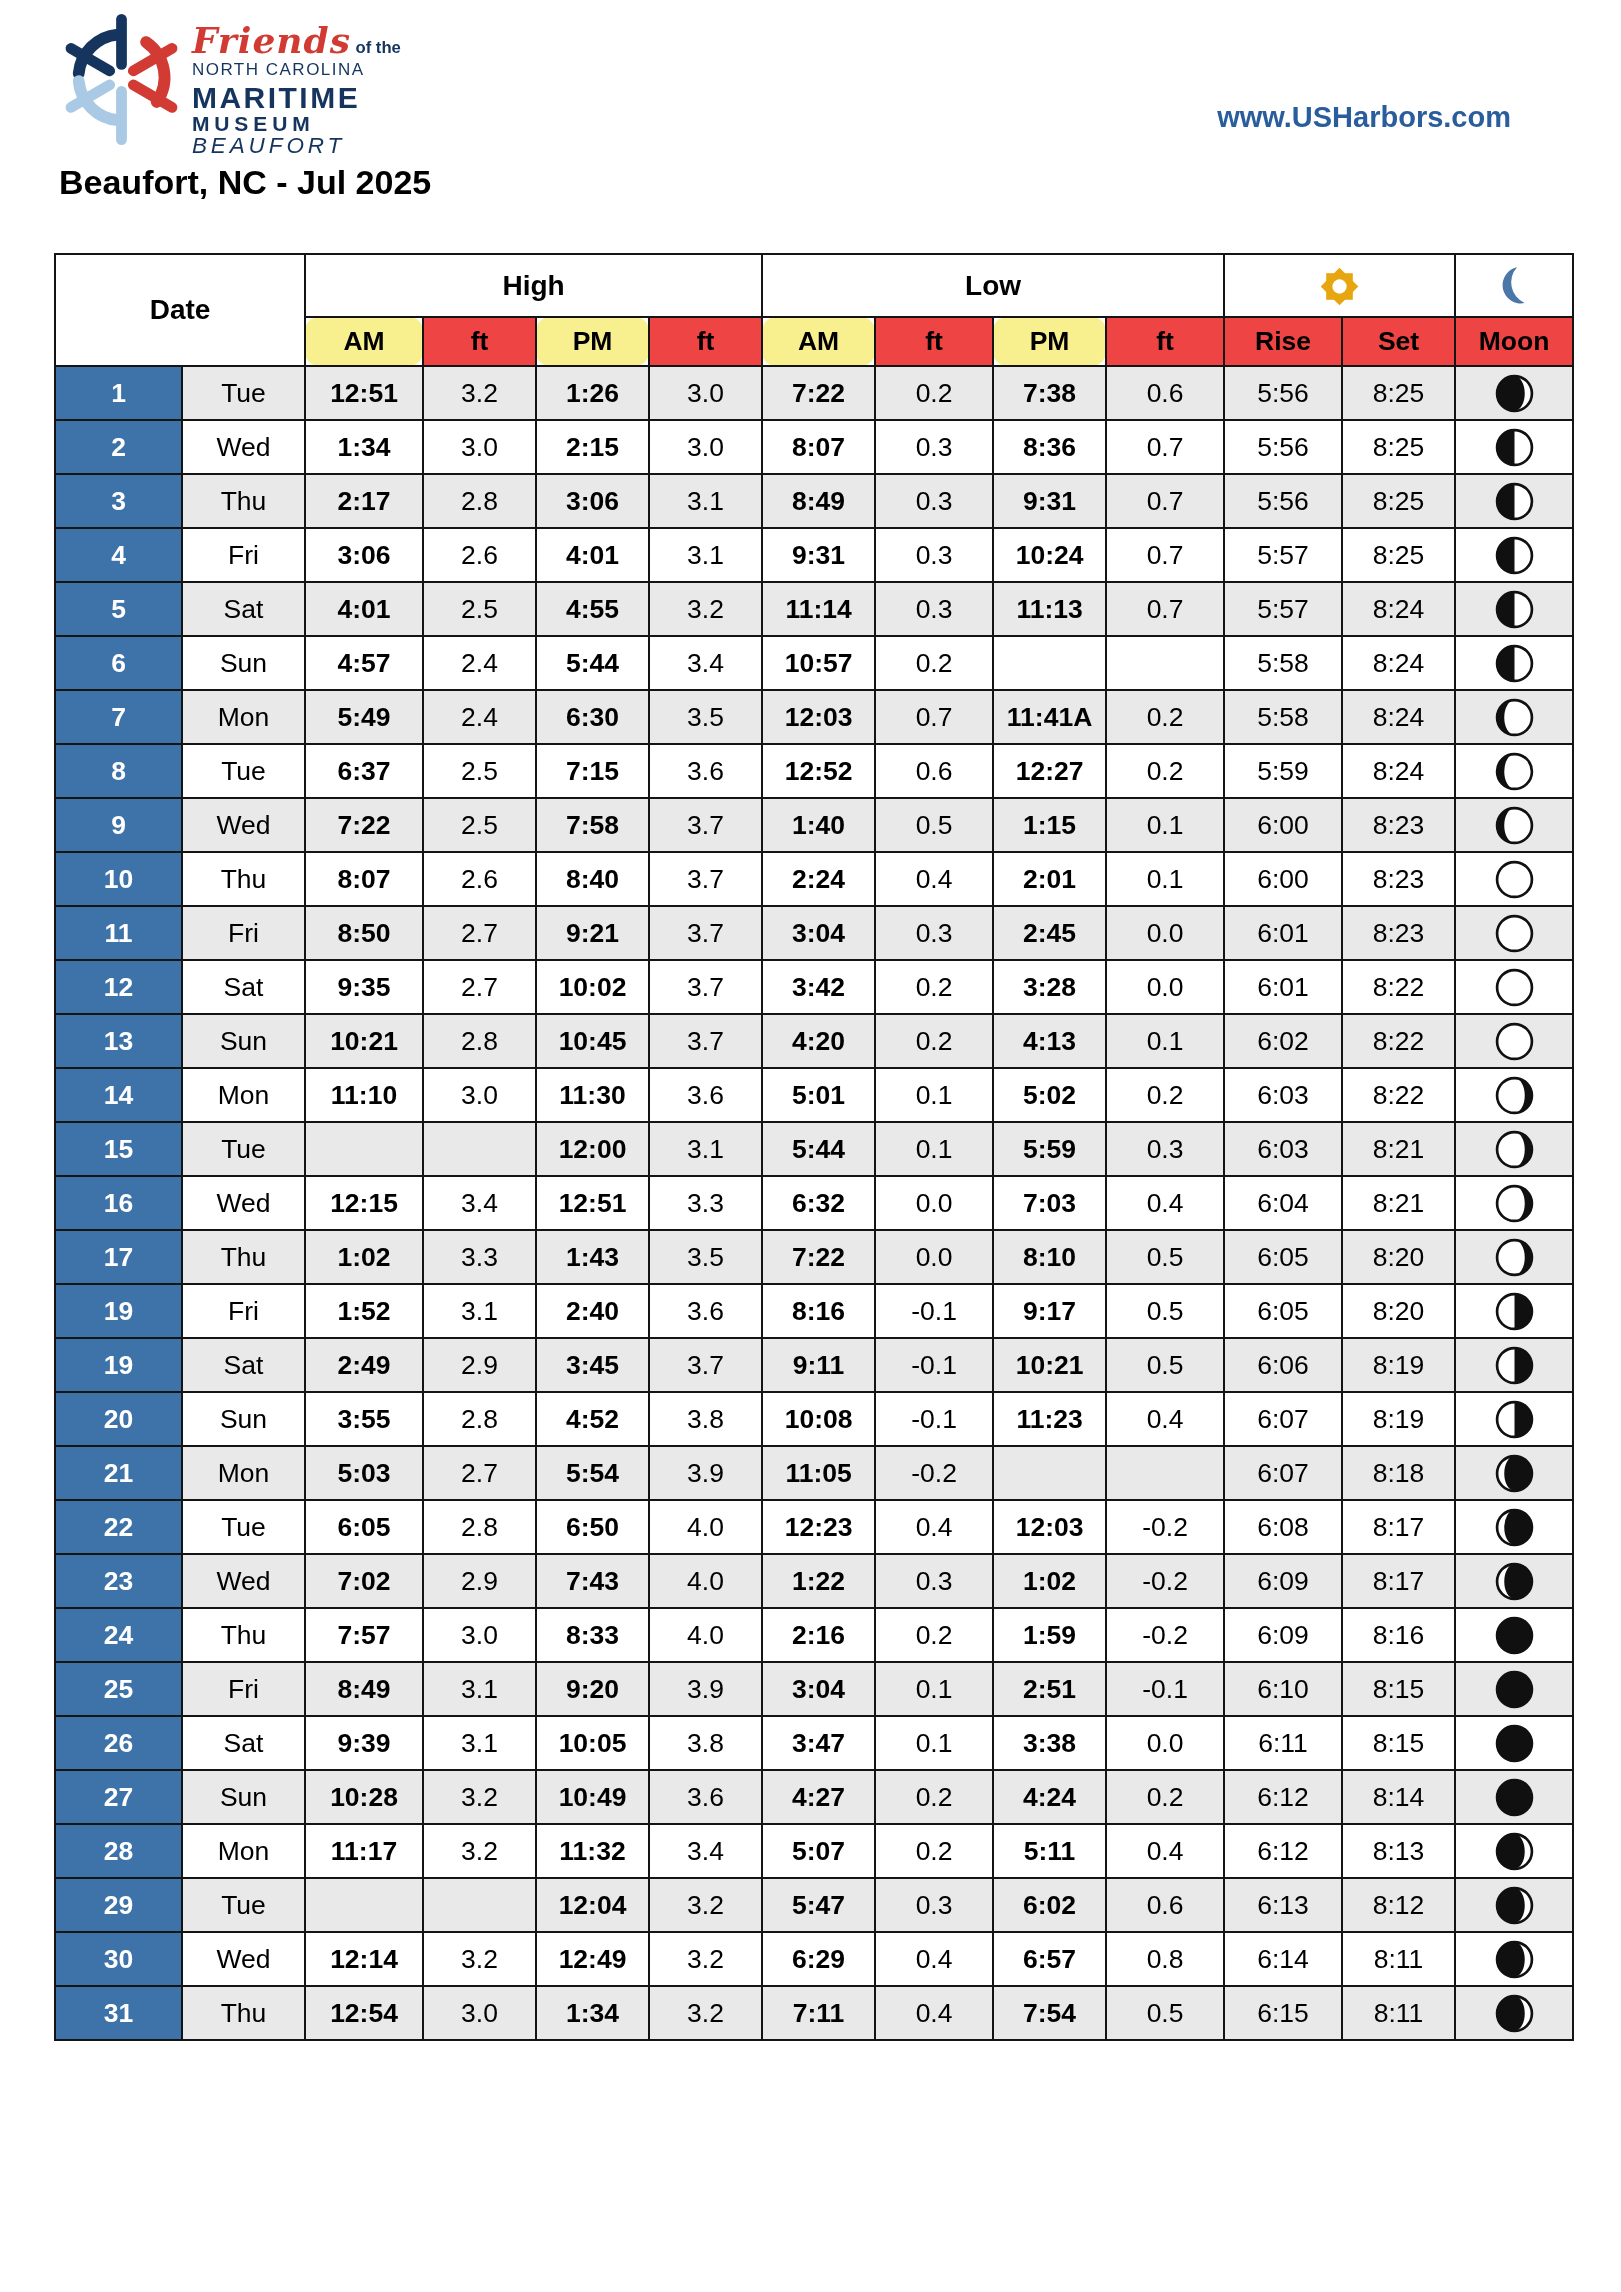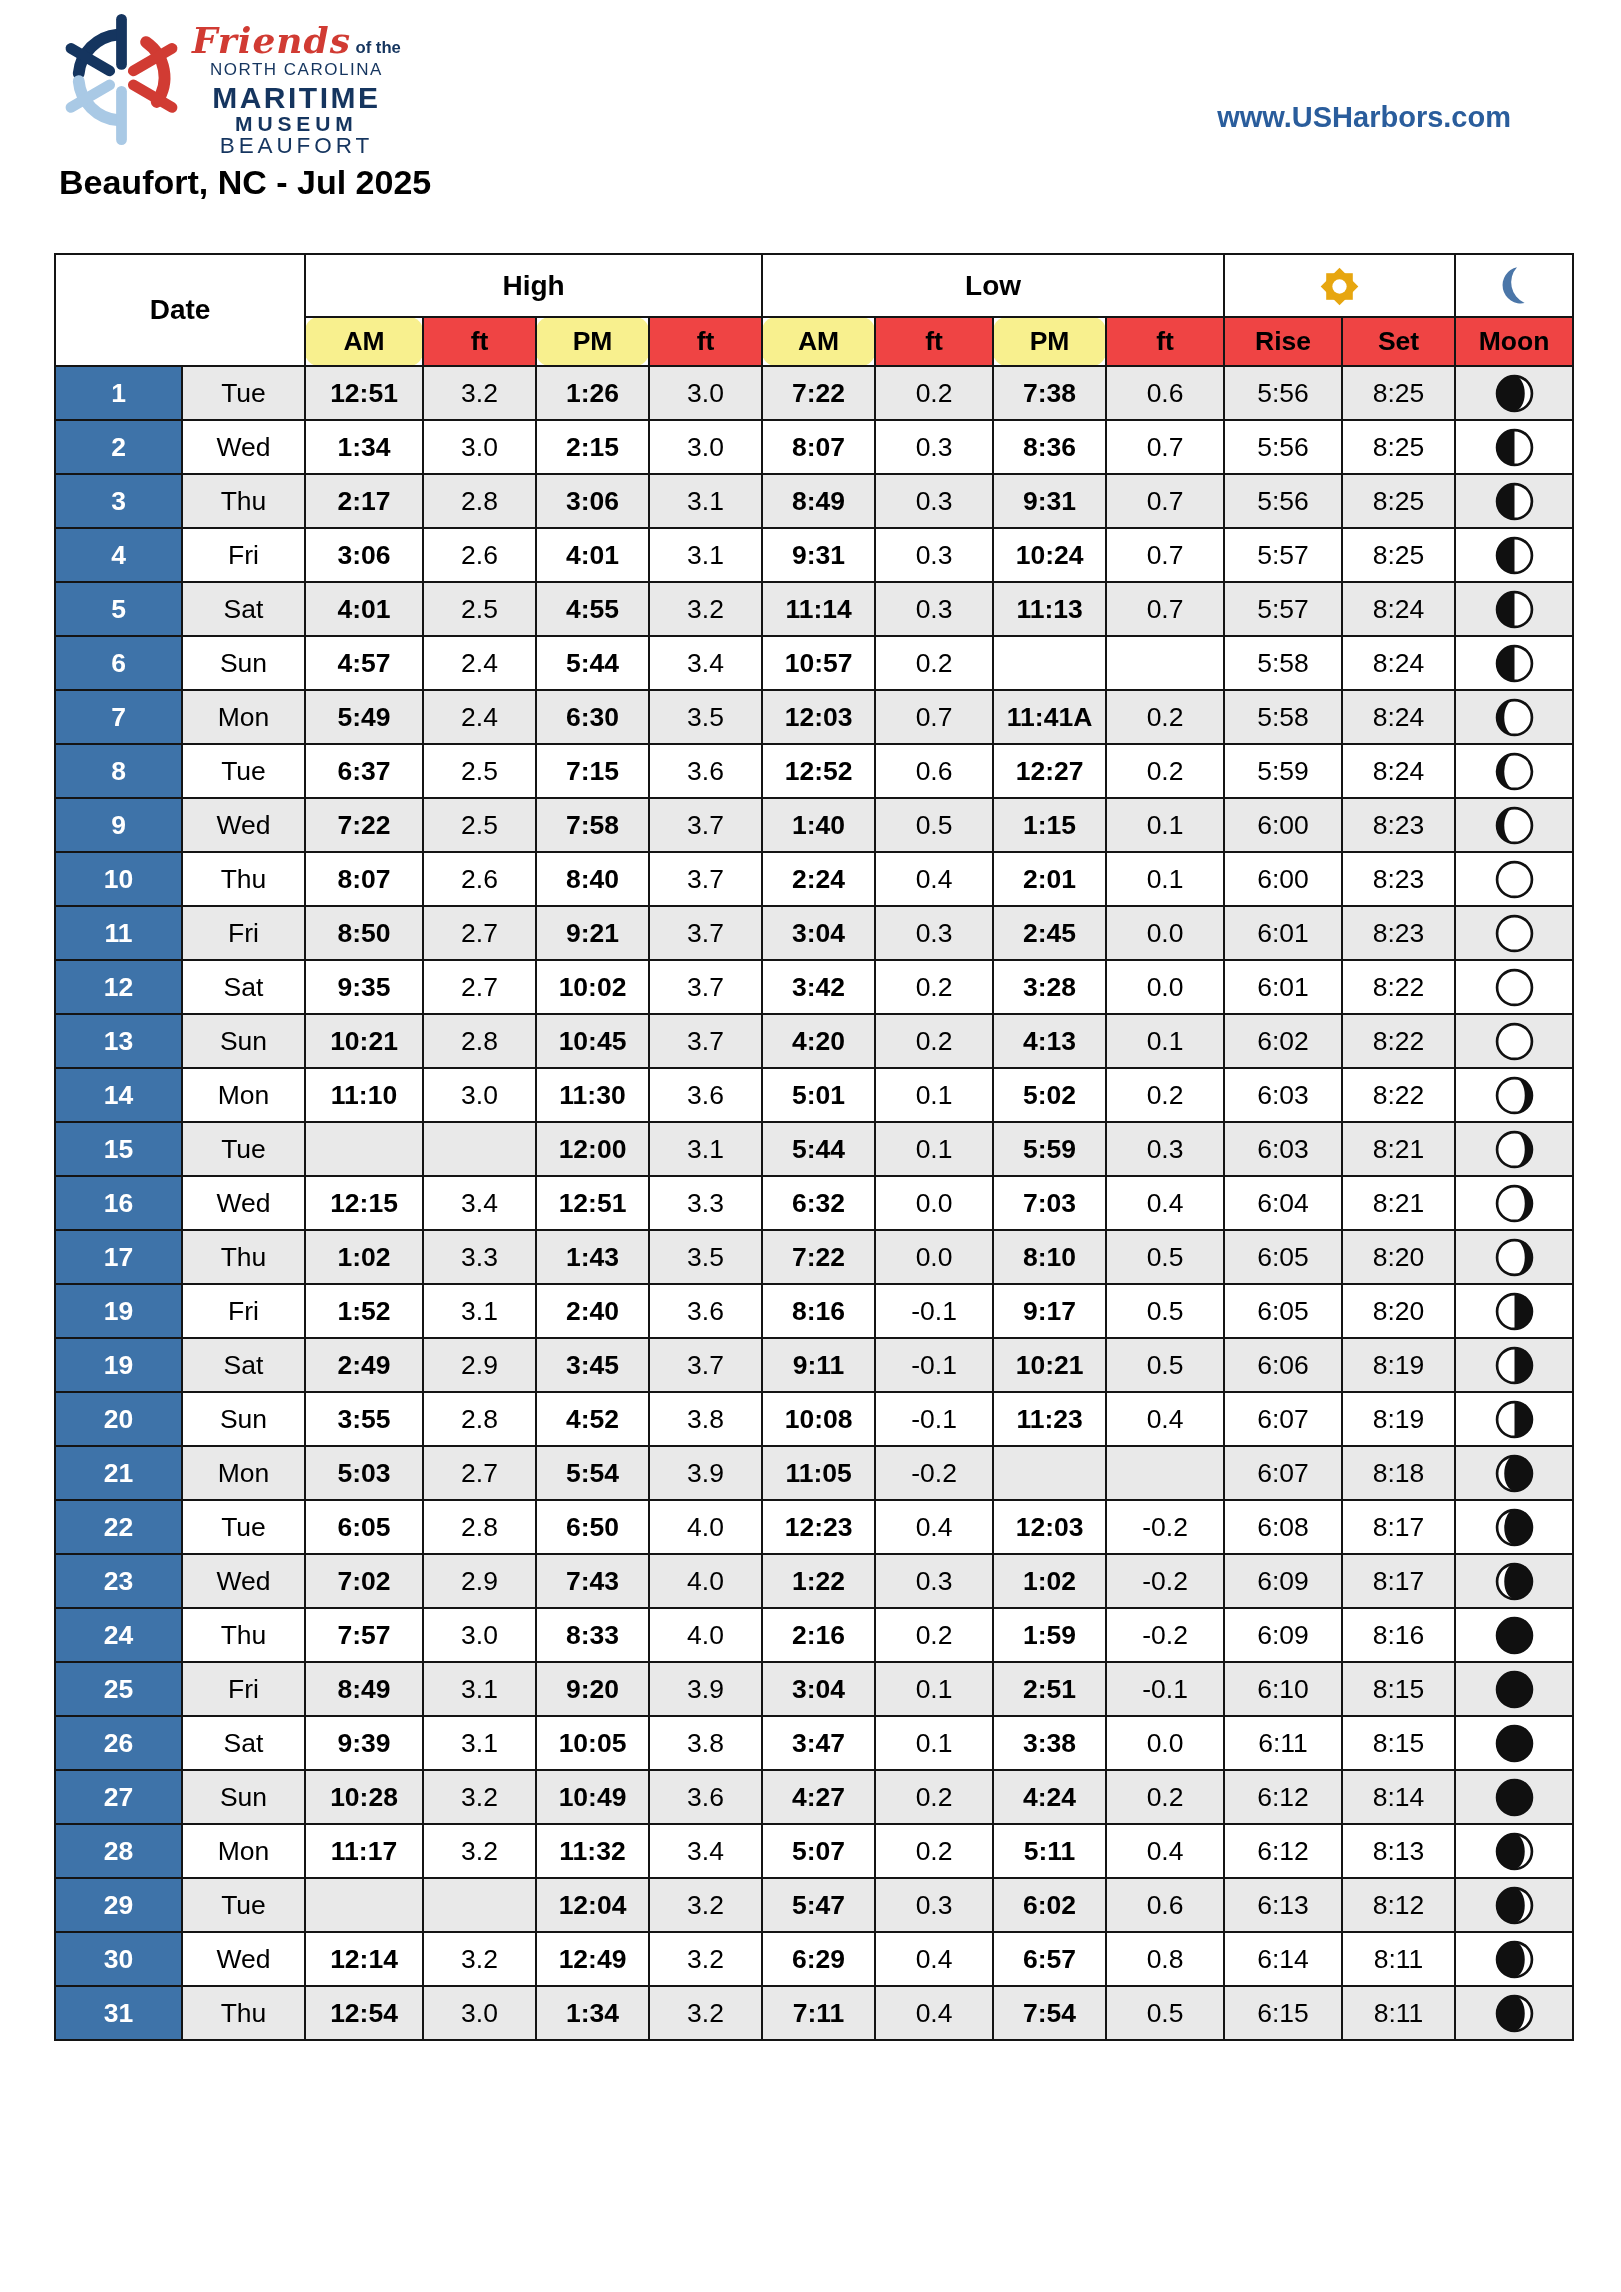--- a/index.html
+++ b/index.html
@@ -16,29 +16,29 @@
     --c-moonblue:#4B76A8;
   }
   *{box-sizing:border-box;margin:0;padding:0;}
   html,body{background:#fff;}
   body{font-family:"Liberation Sans","DejaVu Sans",sans-serif;color:#000;}
   .page{position:relative;width:1621px;height:2293px;background:#fff;overflow:hidden;}
 
   
   .logo{position:absolute;left:57px;top:11.8px;display:flex;align-items:flex-start;}
   .logo-wheel{width:129px;height:135px;flex:0 0 auto;}
-  .logo-text{margin-left:5.9px;padding-top:9.8px;line-height:1.02;color:var(--c-navy);text-align:center;}
+  .logo-text{margin-left:5.9px;padding-top:9.8px;line-height:1.02;color:var(--c-navy);}
   .lt-row1{white-space:nowrap;}
   .friends{font-family:"DejaVu Serif","Liberation Serif",serif;font-style:italic;font-weight:bold;
            color:var(--c-red);font-size:36px;letter-spacing:1px;}
   .ofthe{font-size:16.7px;font-weight:bold;color:var(--c-navy);}
   .lt-nc{font-size:17px;letter-spacing:1.5px;margin-top:2.9px;font-weight:500;}
   .lt-maritime{font-size:30px;font-weight:bold;letter-spacing:2.5px;margin-top:4px;}
   .lt-museum{font-size:21px;font-weight:bold;letter-spacing:4.9px;}
-  .lt-beaufort{font-size:22.5px;letter-spacing:3.9px;}
+  .lt-beaufort{font-size:22.5px;letter-spacing:3.9px;font-style:italic;}
 
   .url{position:absolute;top:101px;right:110px;font-size:29px;font-weight:bold;
        color:var(--c-urlblue);text-decoration:none;}
 
   .title{position:absolute;left:59px;top:163px;font-size:34px;font-weight:bold;color:#000;}
 
   
   .tablewrap{position:absolute;left:54px;top:253px;width:1515px;}
   table.tide{border-collapse:collapse;table-layout:fixed;width:1514px;}
   table.tide th,table.tide td{

